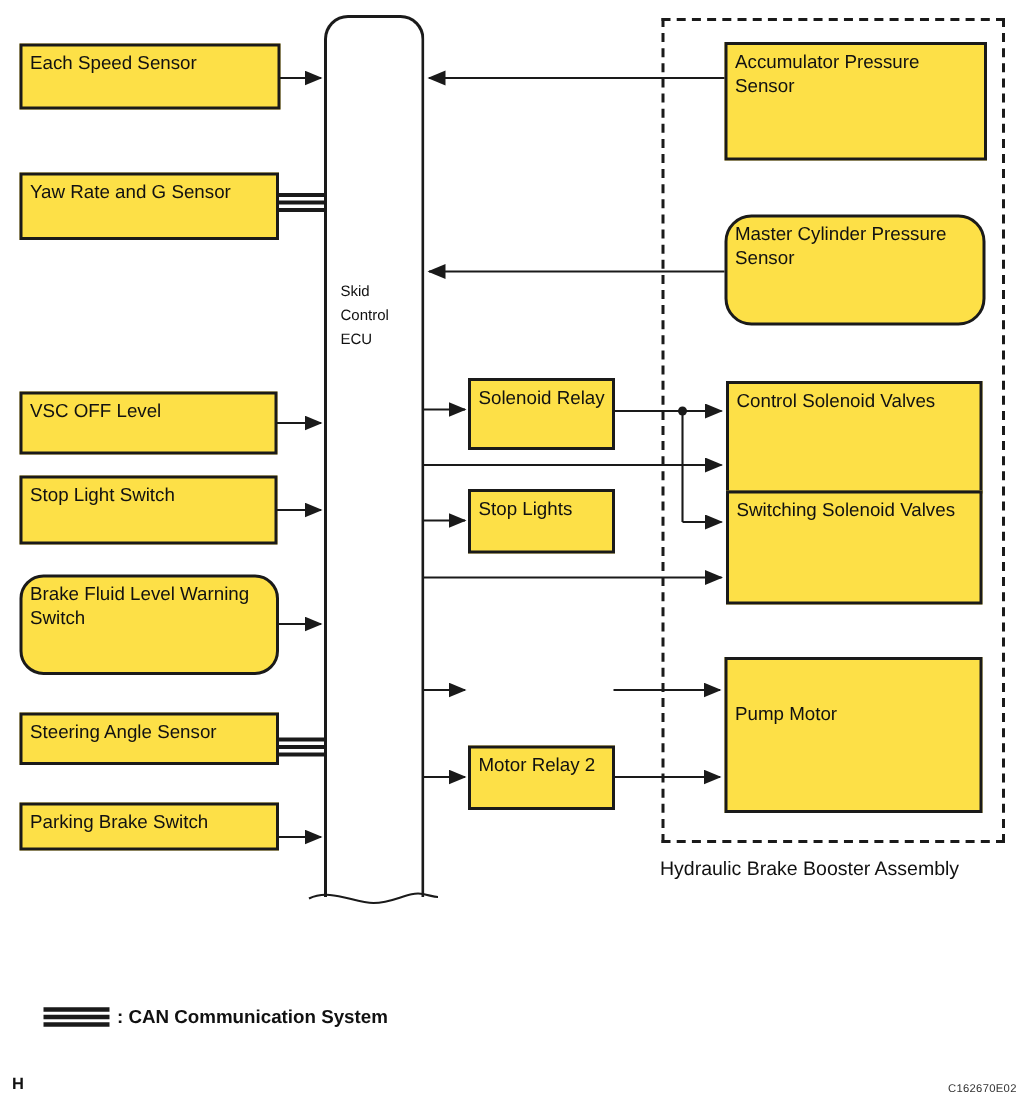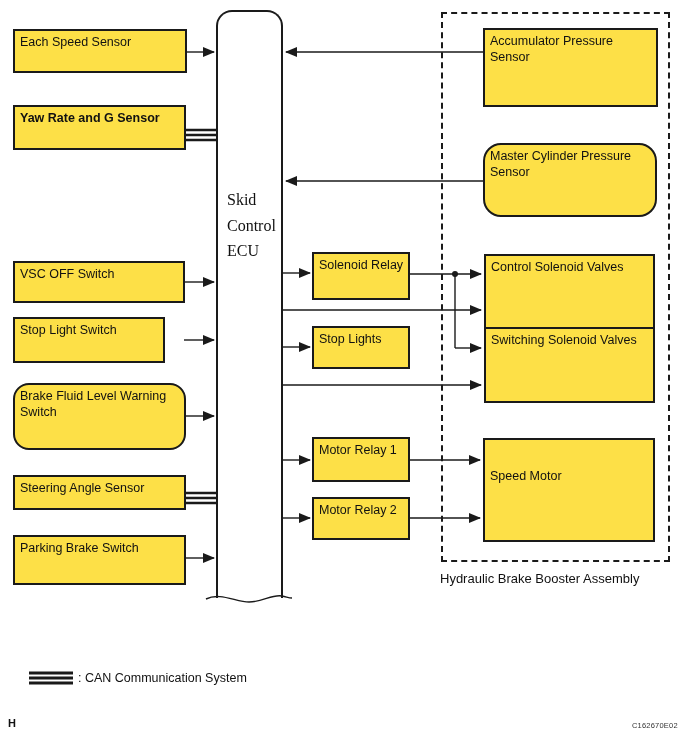--- a/index.html
+++ b/index.html
@@ -14,31 +14,31 @@
     font-size:12.5px;line-height:1.28;
     padding:3px 4px 0 5px;
   }
   .ecu{
     position:absolute;box-sizing:border-box;background:#fff;
     border:2px solid #1a1a1a;border-bottom:none;
     border-radius:16px 16px 0 0;
   }
   .ecu-label{
     position:absolute;left:9px;top:175px;
-    font-size:16px;line-height:1.6;white-space:pre-line;font-family:Liberation Serif, serif;
+    font-size:10px;line-height:1.6;white-space:pre-line;
   }
   .assembly-box{
     position:absolute;box-sizing:border-box;
     border:2px dashed #1a1a1a;background:transparent;
   }
   .assembly-label{
     position:absolute;font-size:13px;white-space:nowrap;
   }
   .legend-label{
-    position:absolute;font-size:12.5px;white-space:nowrap;
+    position:absolute;font-size:12.5px;white-space:nowrap;font-weight:bold;
   }
   .footer-mark{
     position:absolute;font-size:11px;font-weight:bold;
   }
   .figure-code{
     position:absolute;font-size:7.5px;color:#333;letter-spacing:.2px;
   }
   .pump{padding-top:28px;}
   svg.wires{position:absolute;left:0;top:0;pointer-events:none;z-index:5;}
   .node,.ecu{z-index:2;}
@@ -46,43 +46,42 @@
 </style>
 </head>
 <body>
 
 <div class="canvas">
 
   <div class="assembly-box" style="left:441px;top:12px;width:229px;height:550px;"></div>
   <div class="assembly-label" style="left:440px;top:571px;">Hydraulic Brake Booster Assembly</div>
 
   <div class="node" style="left:13px;top:29px;width:174px;height:44px;">Each Speed Sensor</div>
-  <div class="node" style="left:13px;top:105px;width:173px;height:45px;font-weight:bold;">Yaw Rate and G Sensor</div>
-  <div class="node" style="left:13px;top:261px;width:172px;height:42px;">VSC OFF Switch</div>
-  <div class="node" style="left:13px;top:317px;width:152px;height:46px;">Stop Light Switch</div>
+  <div class="node" style="left:13px;top:115px;width:173px;height:45px;">Yaw Rate and G Sensor</div>
+  <div class="node" style="left:13px;top:261px;width:172px;height:42px;">VSC OFF Level</div>
+  <div class="node" style="left:13px;top:317px;width:172px;height:46px;">Stop Light Switch</div>
   <div class="node" style="left:13px;top:383px;width:173px;height:67px;border-radius:16px;">Brake Fluid Level Warning Switch</div>
   <div class="node" style="left:13px;top:475px;width:173px;height:35px;">Steering Angle Sensor</div>
-  <div class="node" style="left:13px;top:535px;width:173px;height:50px;">Parking Brake Switch</div>
+  <div class="node" style="left:13px;top:535px;width:173px;height:32px;">Parking Brake Switch</div>
 
   <div class="ecu" style="left:216px;top:10px;width:67px;height:588px;">
     <div class="ecu-label">Skid
 Control
 ECU</div>
   </div>
 
   <div class="node" style="left:312px;top:252px;width:98px;height:48px;">Solenoid Relay</div>
   <div class="node" style="left:312px;top:326px;width:98px;height:43px;">Stop Lights</div>
-  <div class="node" style="left:312px;top:437px;width:98px;height:45px;">Motor Relay 1</div>
   <div class="node" style="left:312px;top:497px;width:98px;height:43px;">Motor Relay 2</div>
 
   <div class="node" style="left:483px;top:28px;width:175px;height:79px;">Accumulator Pressure Sensor</div>
   <div class="node" style="left:483px;top:143px;width:174px;height:74px;border-radius:18px;">Master Cylinder Pressure Sensor</div>
   <div class="node" style="left:484px;top:254px;width:171px;height:75px;">Control Solenoid Valves</div>
   <div class="node" style="left:484px;top:327px;width:171px;height:76px;">Switching Solenoid Valves</div>
-  <div class="node pump" style="left:483px;top:438px;width:172px;height:104px;">Speed Motor</div>
+  <div class="node pump" style="left:483px;top:438px;width:172px;height:104px;">Pump Motor</div>
 
   <svg class="wires" width="689" height="741" viewBox="0 0 689 741">
     <defs>
       <marker id="arr" markerUnits="userSpaceOnUse" markerWidth="13" markerHeight="11" refX="11" refY="5" orient="auto">
         <path d="M0,0 L12,5 L0,10 Z" fill="#1a1a1a"></path>
       </marker>
     </defs>
     <g stroke="#1a1a1a" stroke-width="1.4" fill="none">
 
       <line x1="186" y1="52" x2="214" y2="52" marker-end="url(#arr)"></line>

